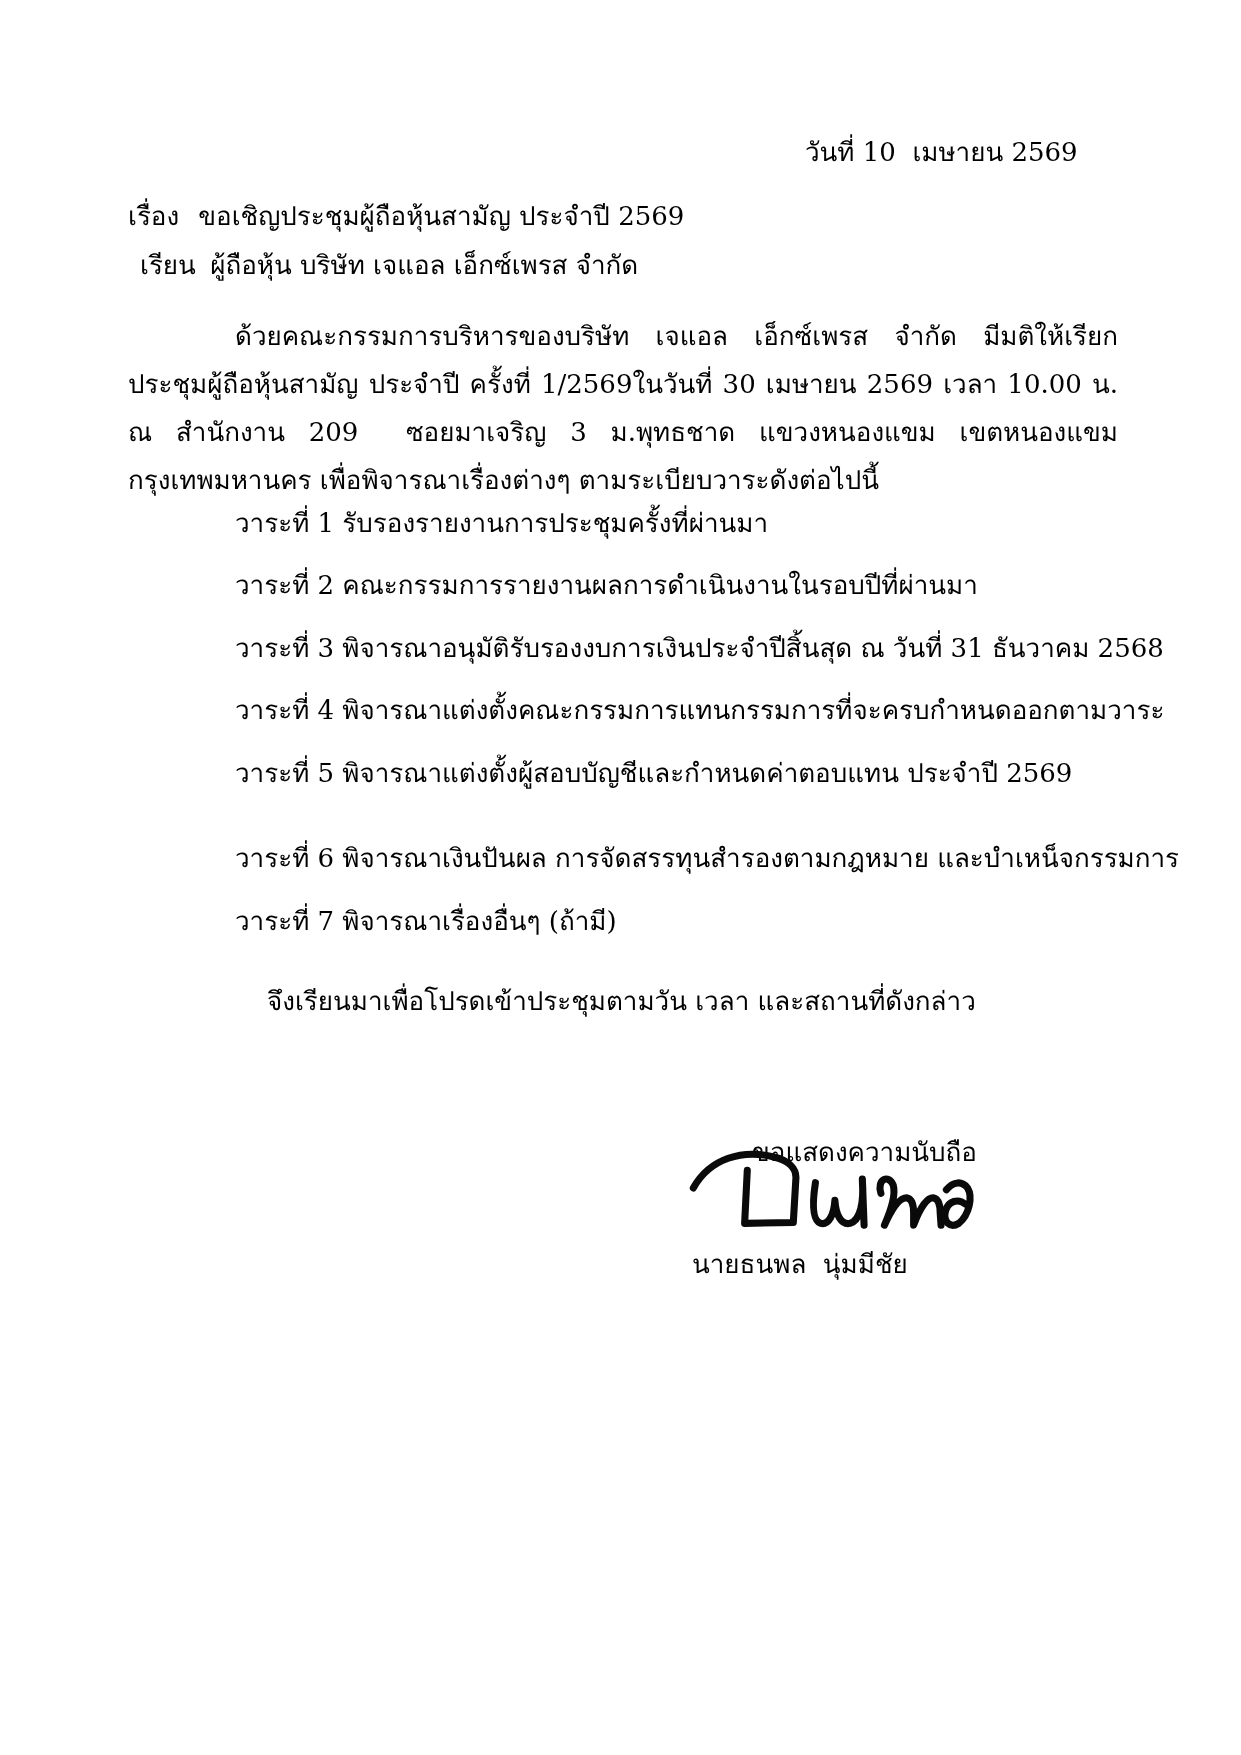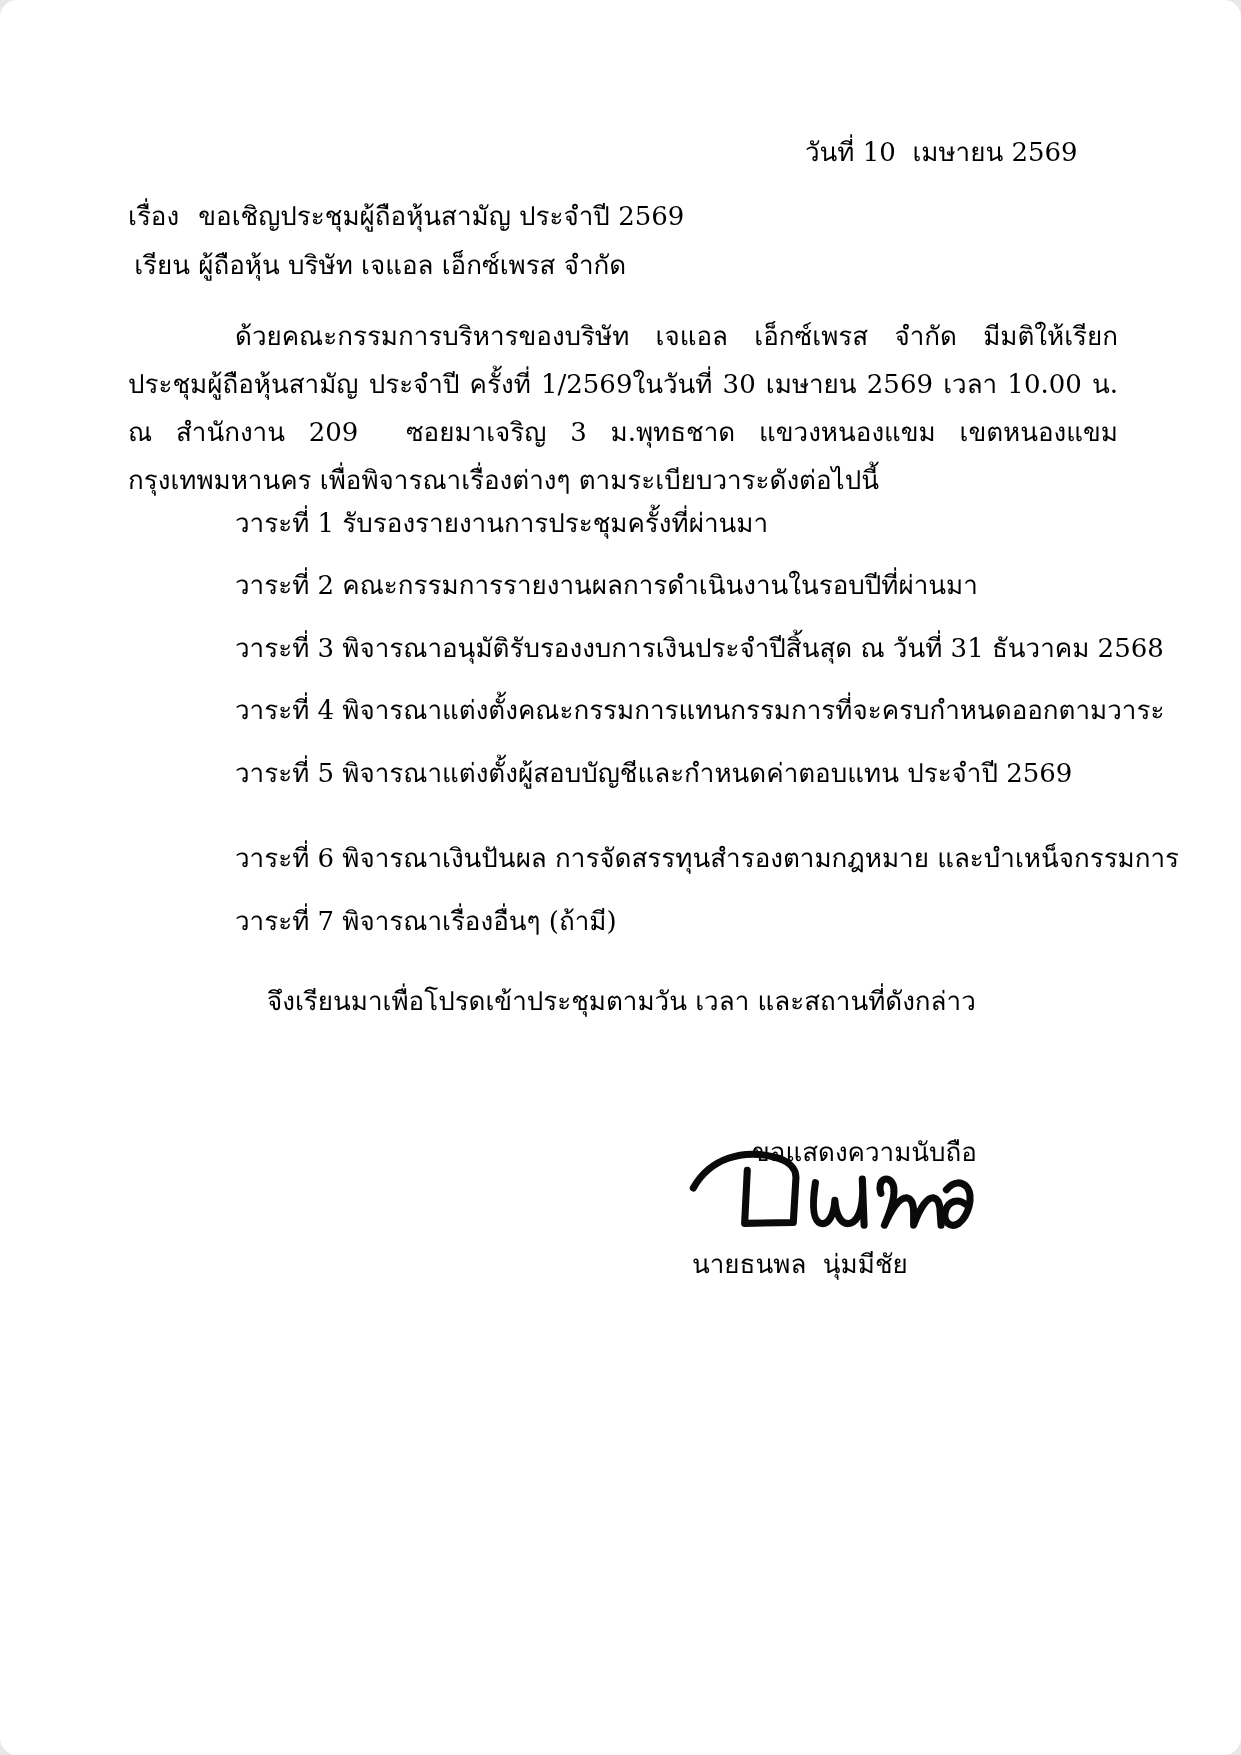--- a/index.html
+++ b/index.html
@@ -5,27 +5,26 @@
   html,body{margin:0;padding:0;background:#e8e8e8;}
   .page{
     position:relative;
     width:1241px;height:1755px;
     margin:0 auto;
     background:#ffffff;
     font-family:"DejaVu Serif","Liberation Serif",serif;
     color:#000000;
     font-size:26px;
     line-height:1.45;
-    border-radius:17px;
   }
   .abs{position:absolute;}
   .txt{white-space:pre-wrap;}
   .date-line{left:805px;top:134px;}
   .subject-row{left:128px;top:198px;}
-  .to-row{left:128px;top:247px;text-align:right;}
+  .to-row{left:140px;top:247px;}
   .field-label{display:inline-block;min-width:62px;}
   .body-par{
     left:128px;top:312px;width:990px;
     text-align:justify;
     text-indent:107px;
     line-height:48px;
   }
   .agenda{left:0;top:0;width:1241px;height:0;}
   .agenda-row{position:absolute;left:235px;white-space:nowrap;}
   .agenda-label{display:inline-block;min-width:96px;text-align:right;}

